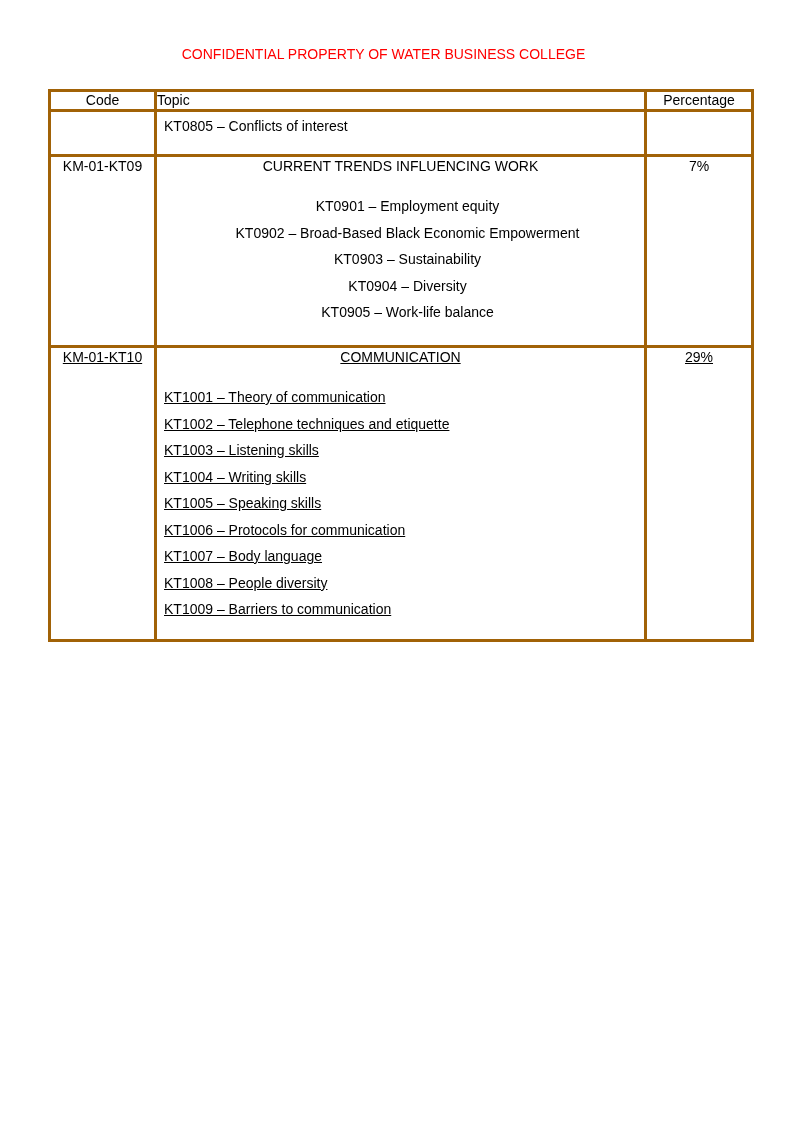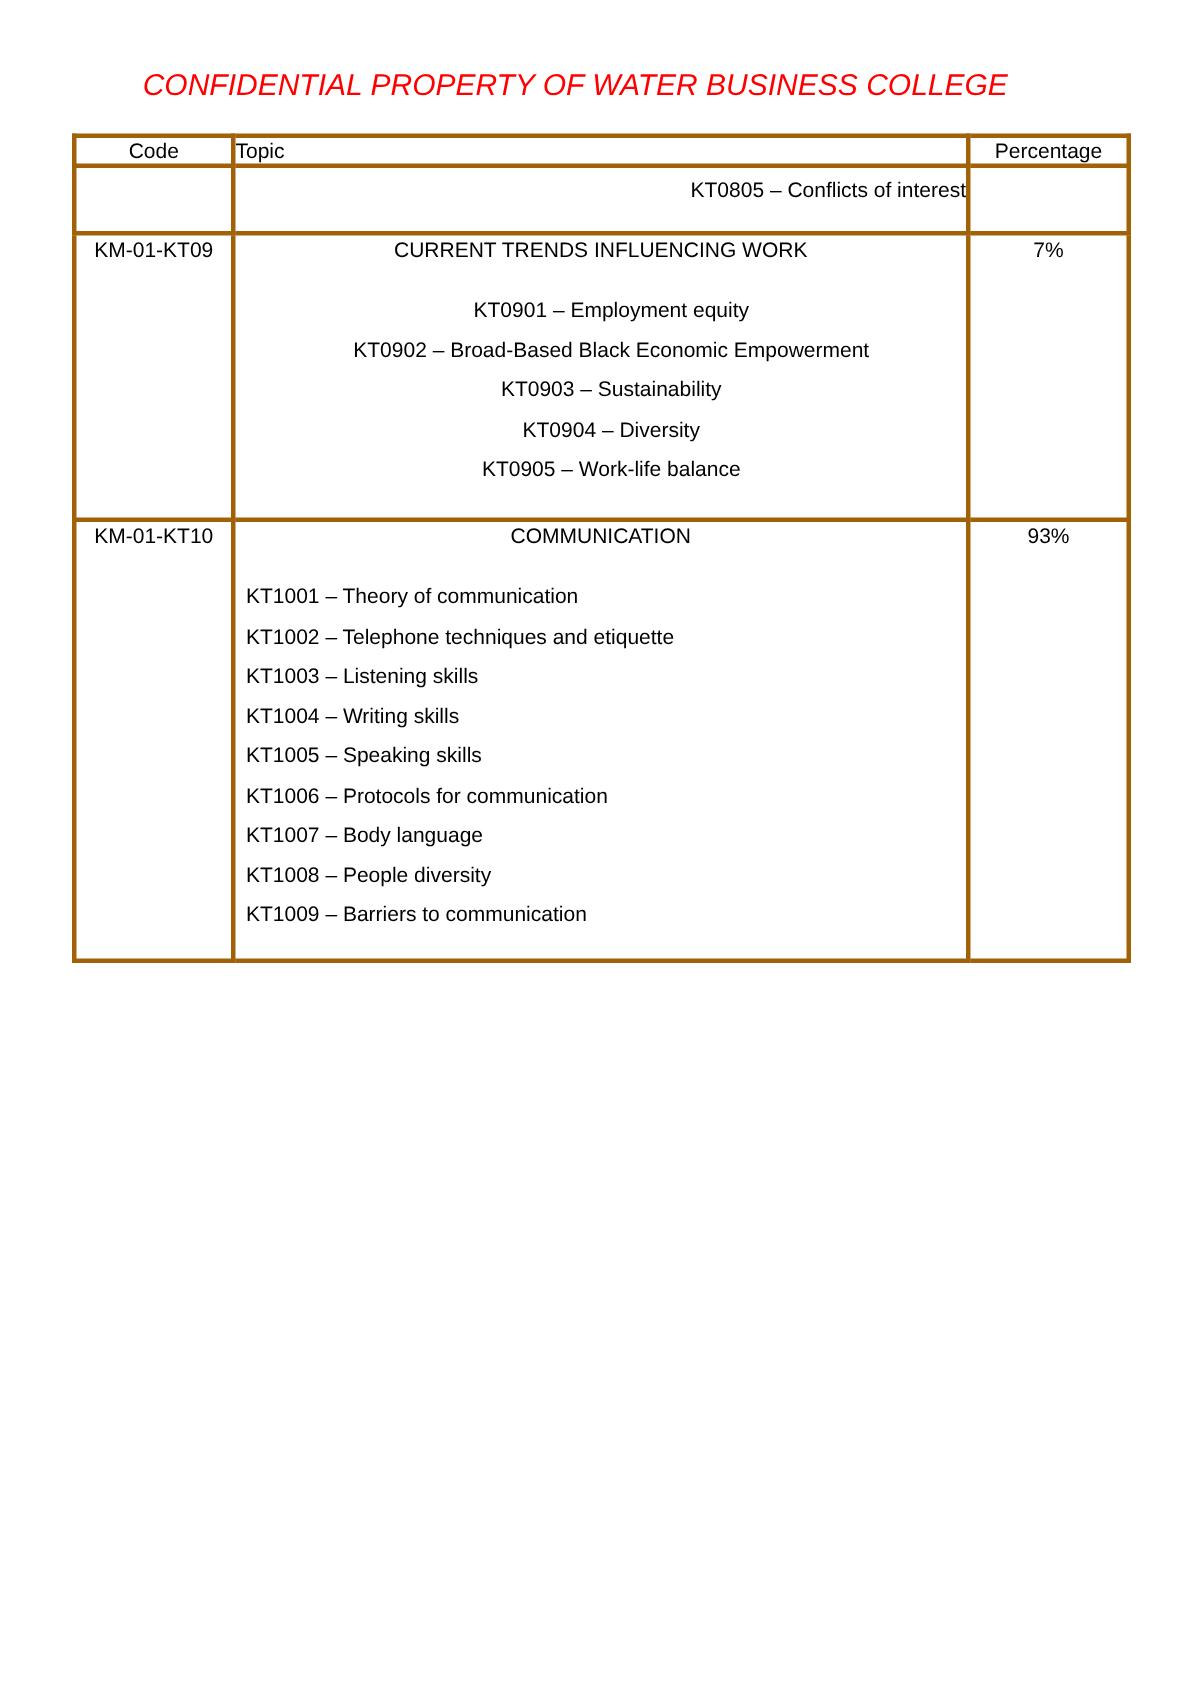--- a/index.html
+++ b/index.html
@@ -1,33 +1,33 @@
 <!DOCTYPE html>
 <html><head>
 <meta charset="utf-8">
 <style>
   html, body { margin:0; padding:0; background:#ffffff; }
   body { width:793px; height:1123px; position:relative; font-family:"Liberation Sans", sans-serif; color:#000; font-size:14px; }
-  .title { position:absolute; top:46px; left:0; width:767px; text-align:center; color:#ff0000; font-size:20px;font-style:italic; }
+  .title { position:absolute; top:46px; left:0; width:767px; text-align:center; color:#ff0000; font-size:14px; }
   table { position:absolute; left:48px; top:89px; border-collapse:collapse; width:697px; table-layout:fixed; }
   td, th { border:3px solid #a16207; padding:0; vertical-align:top; font-weight:normal; font-size:14px; }
   th { height:17px; line-height:16px; text-align:left; }
   .c1 { width:103px; text-align:center; }
   .c2 { width:487px; }
   .c3 { width:104px; text-align:center; }
   .code, .pct { padding-top:1px; line-height:16px; }
   .heading { text-align:center; line-height:16px; padding-top:1px; }
   .items { list-style:none; margin:0; padding:0; }
   .items li { line-height:26.5px; height:26.5px; }
   .r1 td { height:41px; }
-  .r1 .items { padding-left:7px; padding-top:2px;text-align:right; }
+  .r1 .items { padding-left:7px; padding-top:2px; }
   .r1 .items li { line-height:24px; height:24px; }
   .r2 td { height:187px;margin-top:10px; }
   .r2 .items { padding-left:14px; padding-top:19px;text-align:center; }
-  .r3 td { height:290px; }
+  .r3 td { height:290px;text-decoration:underline; }
   .r3 .items { padding-left:7px; padding-top:19px; }
 </style>
 </head>
 <body>
 
 <div class="title">CONFIDENTIAL  PROPERTY OF WATER BUSINESS COLLEGE</div>
 
 <table>
   <thead>
     <tr>
@@ -69,16 +69,16 @@
           <li>KT1002 – Telephone techniques and etiquette</li>
           <li>KT1003 – Listening skills</li>
           <li>KT1004 – Writing skills</li>
           <li>KT1005 – Speaking skills</li>
           <li>KT1006 – Protocols for communication</li>
           <li>KT1007 – Body language</li>
           <li>KT1008 – People diversity</li>
           <li>KT1009 – Barriers to communication</li>
         </ul>
       </td>
-      <td class="c3 pct">93%</td>
+      <td class="c3 pct">29%</td>
     </tr>
   </tbody>
 </table>
 
 </body></html>

